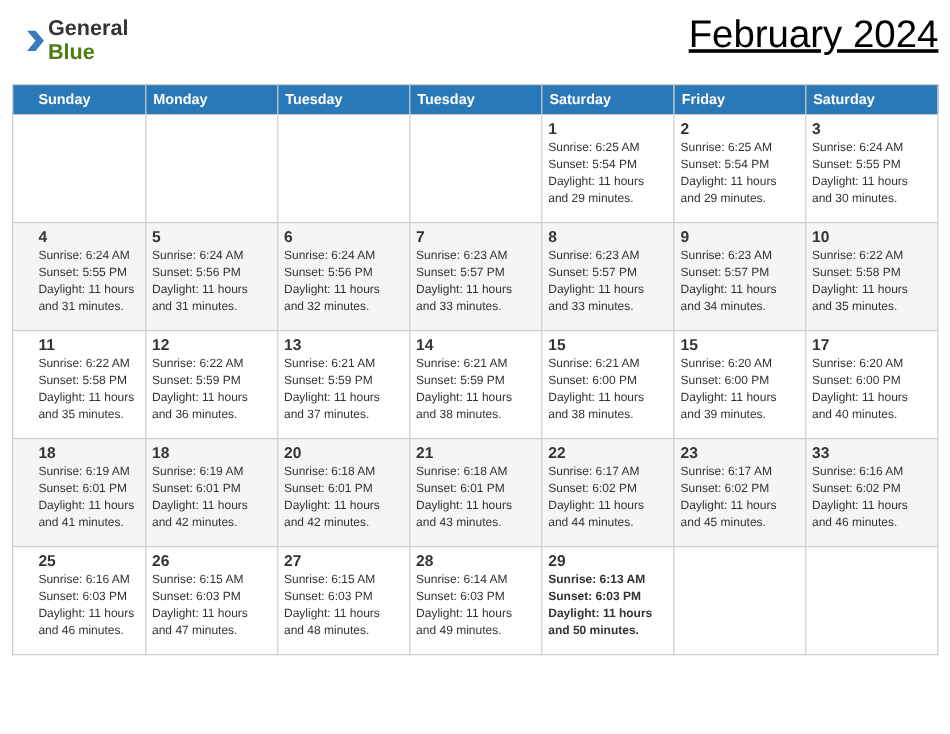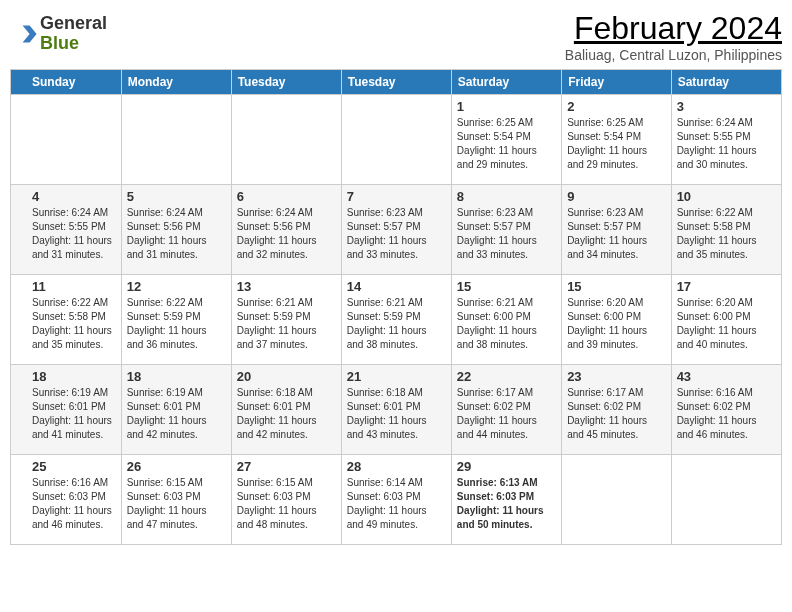--- a/index.html
+++ b/index.html
@@ -7,21 +7,21 @@
       font-family: Arial, sans-serif;
       background: #fff;
       width: 792px;
       min-height: 612px;
       padding: 10px;
     }
     .header-area {
       display: flex;
       justify-content: space-between;
       align-items: flex-start;
-      margin-bottom: 6px;
+      margin-bottom: 16px;
     }
     .logo {
       display: flex;
       align-items: center;
       margin-top: 4px;
     }
     .logo-text {
       display: flex;
       flex-direction: column;
       line-height: 1.1;
@@ -106,21 +106,20 @@
     <svg class="logo-icon" viewBox="0 0 40 40">
       <polygon points="28,8 38,20 28,32 18,32 28,20 18,8" fill="#3a7abf"></polygon>
     </svg>
     <div class="logo-text">
       <span class="logo-general">General</span>
       <span class="logo-blue">Blue</span>
     </div>
   </div>
   <div class="title-area">
     <div class="month-title">February 2024</div>
-    <div class="location-title">Baliuag, Central Luzon, Philippines</div>
   </div>
 </div>
 
 <table>
   <thead>
     <tr id="header-row">
         <th>Sunday</th>
         <th>Monday</th>
         <th>Tuesday</th>
         <th>Tuesday</th>
@@ -296,21 +295,21 @@
 and 44 minutes.</div>
         </td>
         <td>
           <span class="day-num">23</span>
           <div class="day-info" style="white-space: pre-line;">Sunrise: 6:17 AM
 Sunset: 6:02 PM
 Daylight: 11 hours
 and 45 minutes.</div>
         </td>
         <td>
-          <span class="day-num">43</span>
+          <span class="day-num">33</span>
           <div class="day-info" style="white-space: pre-line;">Sunrise: 6:16 AM
 Sunset: 6:02 PM
 Daylight: 11 hours
 and 46 minutes.</div>
         </td>
       </tr>
       <tr>
         <td>
           <span class="day-num">25</span>
           <div class="day-info" style="white-space: pre-line;">Sunrise: 6:16 AM

